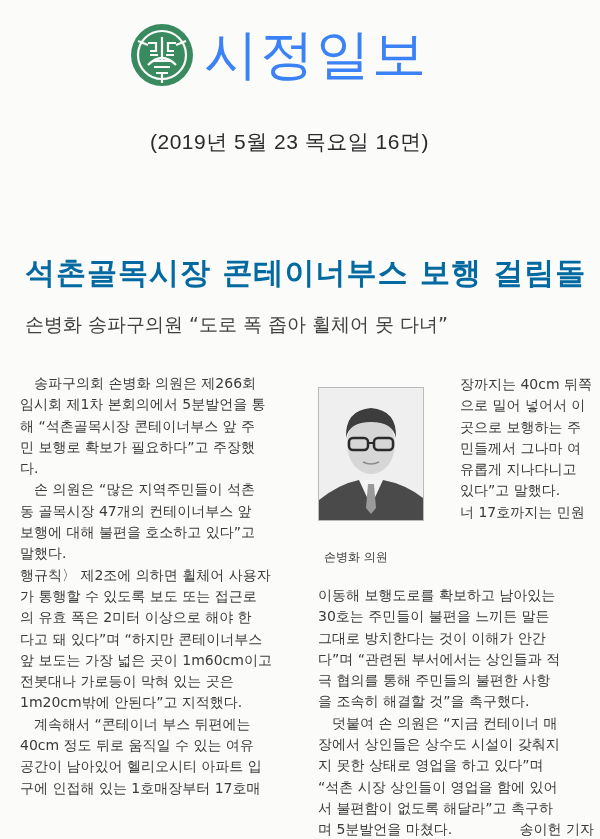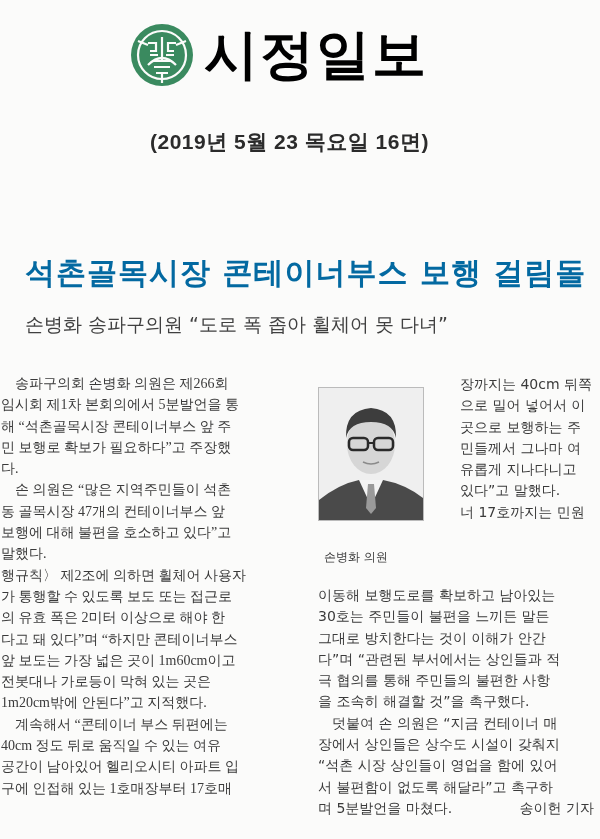--- a/index.html
+++ b/index.html
@@ -8,46 +8,46 @@
     background: #fbfbfa;
     font-family: "DejaVu Sans", "Liberation Sans", sans-serif;
     color: #2a2a2a;
   }
   .masthead {
     position: absolute; left: 128px; top: 20px; height: 70px;
     display: flex; align-items: center;
   }
   .logo { width: 68px; height: 68px; margin-right: 8px; }
   .paper-name {
-    font-size: 54px; font-weight: bold; color: #000000; letter-spacing: 2px;
+    font-size: 54px; font-weight: normal; color: #3b82f6; letter-spacing: 2px;
     font-family: "DejaVu Sans", sans-serif; line-height: 70px;
   }
   .dateline {
     position: absolute; left: 150px; top: 128px;
-    font-size: 21px; font-weight: bold; color: #2b2b2b;
+    font-size: 21px; font-weight: normal; color: #2b2b2b;
     font-family: "Liberation Sans", "DejaVu Sans", sans-serif;
     letter-spacing: 0.5px;
   }
   .headline {
     position: absolute; left: 25px; top: 253px;
     font-size: 30px; color: #0369a1; letter-spacing: 1px;
     font-family: "DejaVu Sans", sans-serif; font-weight: bold;
     white-space: nowrap;
   }
   .subhead {
     position: absolute; left: 25px; top: 312px;
     font-size: 19px; color: #404040; white-space: nowrap;
     font-family: "DejaVu Sans", sans-serif;
   }
   .col {
     position: absolute; font-size: 14px; line-height: 21.3px; color: #3a3a3a;
     font-family: "DejaVu Sans", sans-serif;
   }
   .col .line { white-space: nowrap; display: block; text-align: justify; }
-  .col-left { left: 1px; top: 373px; width: 278px; font-family: Liberation Serif, serif; }
+  .col-left { left: 20px; top: 373px; width: 278px; }
   .col-right-top { left: 440px; top: 374px; width: 150px; margin-left: 20px; }
   .col-right { left: 318px; top: 585px; width: 276px; }
   .ind { padding-left: 14px; }
   .photo {
     position: absolute; left: 318px; top: 387px; width: 104px; height: 132px;
     border: 1px solid #bbb; background: #ececec; overflow: hidden;
   }
   .caption {
     position: absolute; left: 324px; top: 535px; font-size: 12px; color: #3a3a3a;
     font-family: "DejaVu Sans", sans-serif;
@@ -125,19 +125,20 @@
 
 <div class="col col-right">
   <span class="line">이동해 보행도로를 확보하고 남아있는</span>
   <span class="line">30호는 주민들이 불편을 느끼든 말든</span>
   <span class="line">그대로 방치한다는 것이 이해가 안간</span>
   <span class="line">다”며 “관련된 부서에서는 상인들과 적</span>
   <span class="line">극 협의를 통해 주민들의 불편한 사항</span>
   <span class="line">을 조속히 해결할 것”을 촉구했다.</span>
   <span class="line ind">덧붙여 손 의원은 “지금 컨테이너 매</span>
   <span class="line">장에서 상인들은 상수도 시설이 갖춰지</span>
+  <span class="line">지 못한 상태로 영업을 하고 있다”며</span>
   <span class="line">“석촌 시장 상인들이 영업을 함에 있어</span>
   <span class="line">서 불편함이 없도록 해달라”고 촉구하</span>
   <span class="line">
     <span>며 5분발언을 마쳤다.</span>
     <span class="byline">송이헌 기자</span>
   </span>
 </div>
 
 </body></html>

